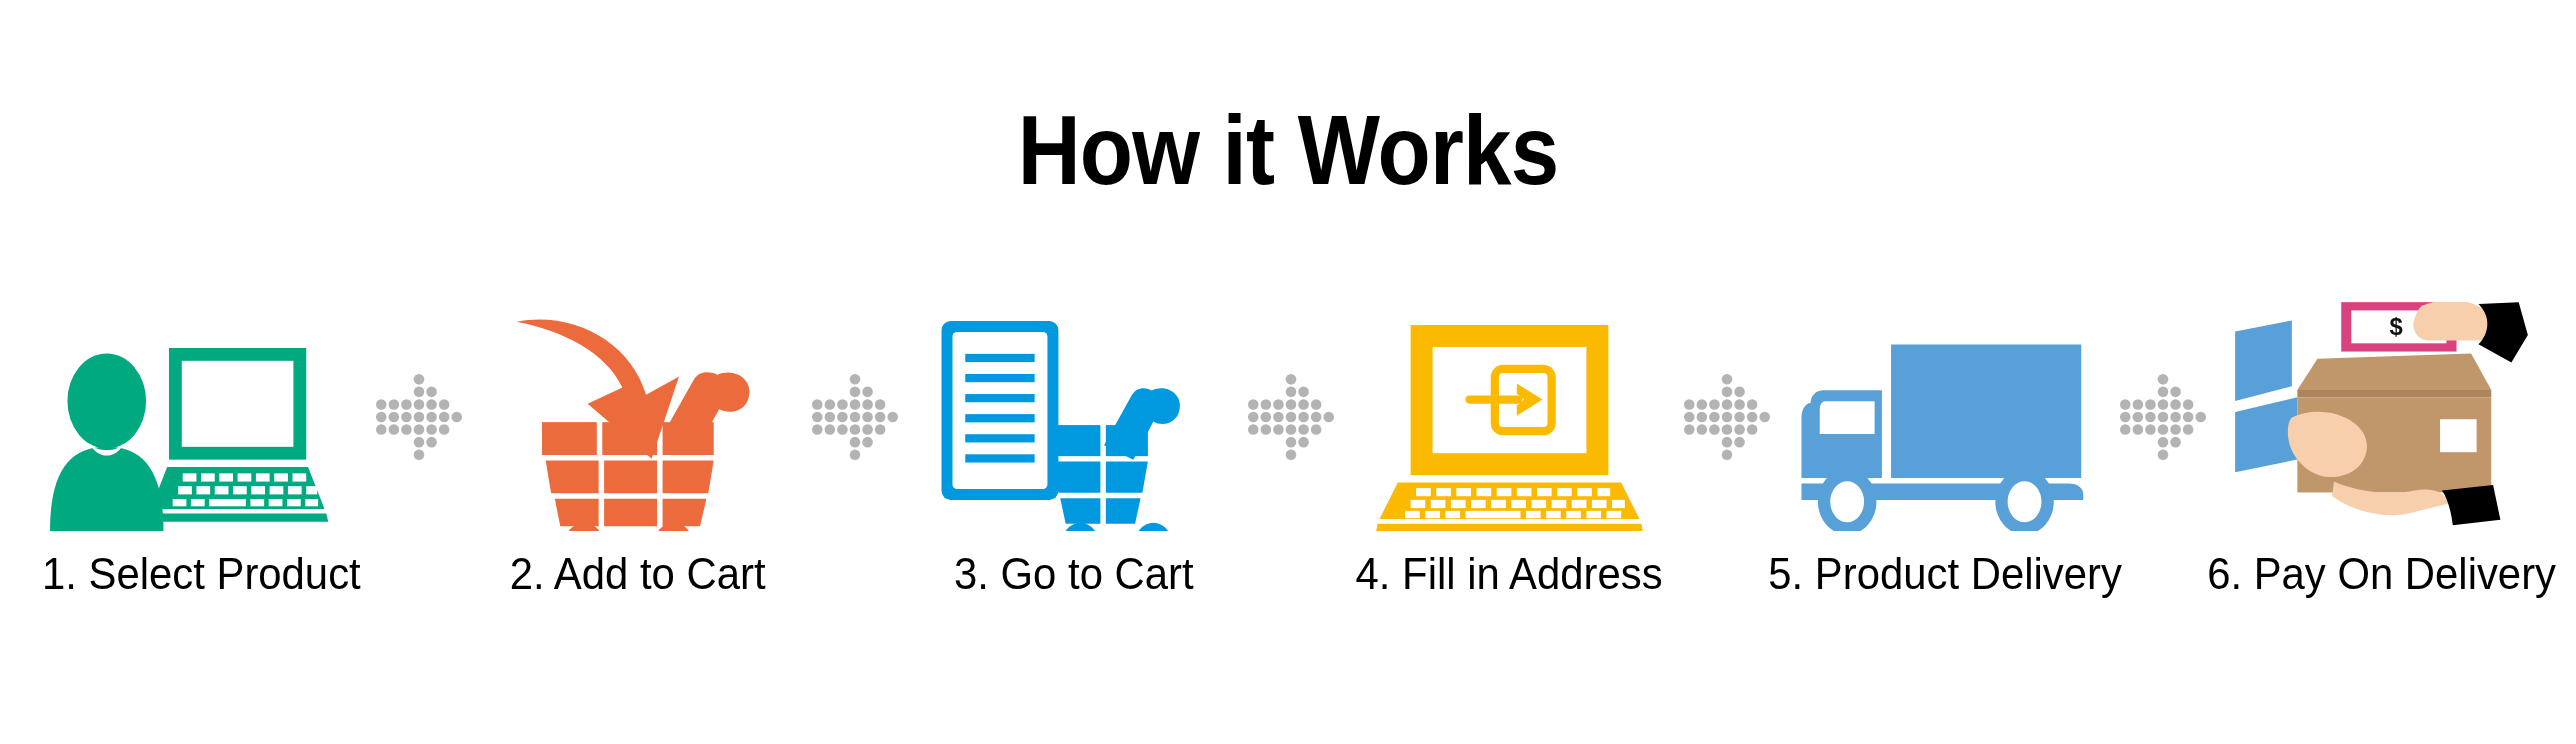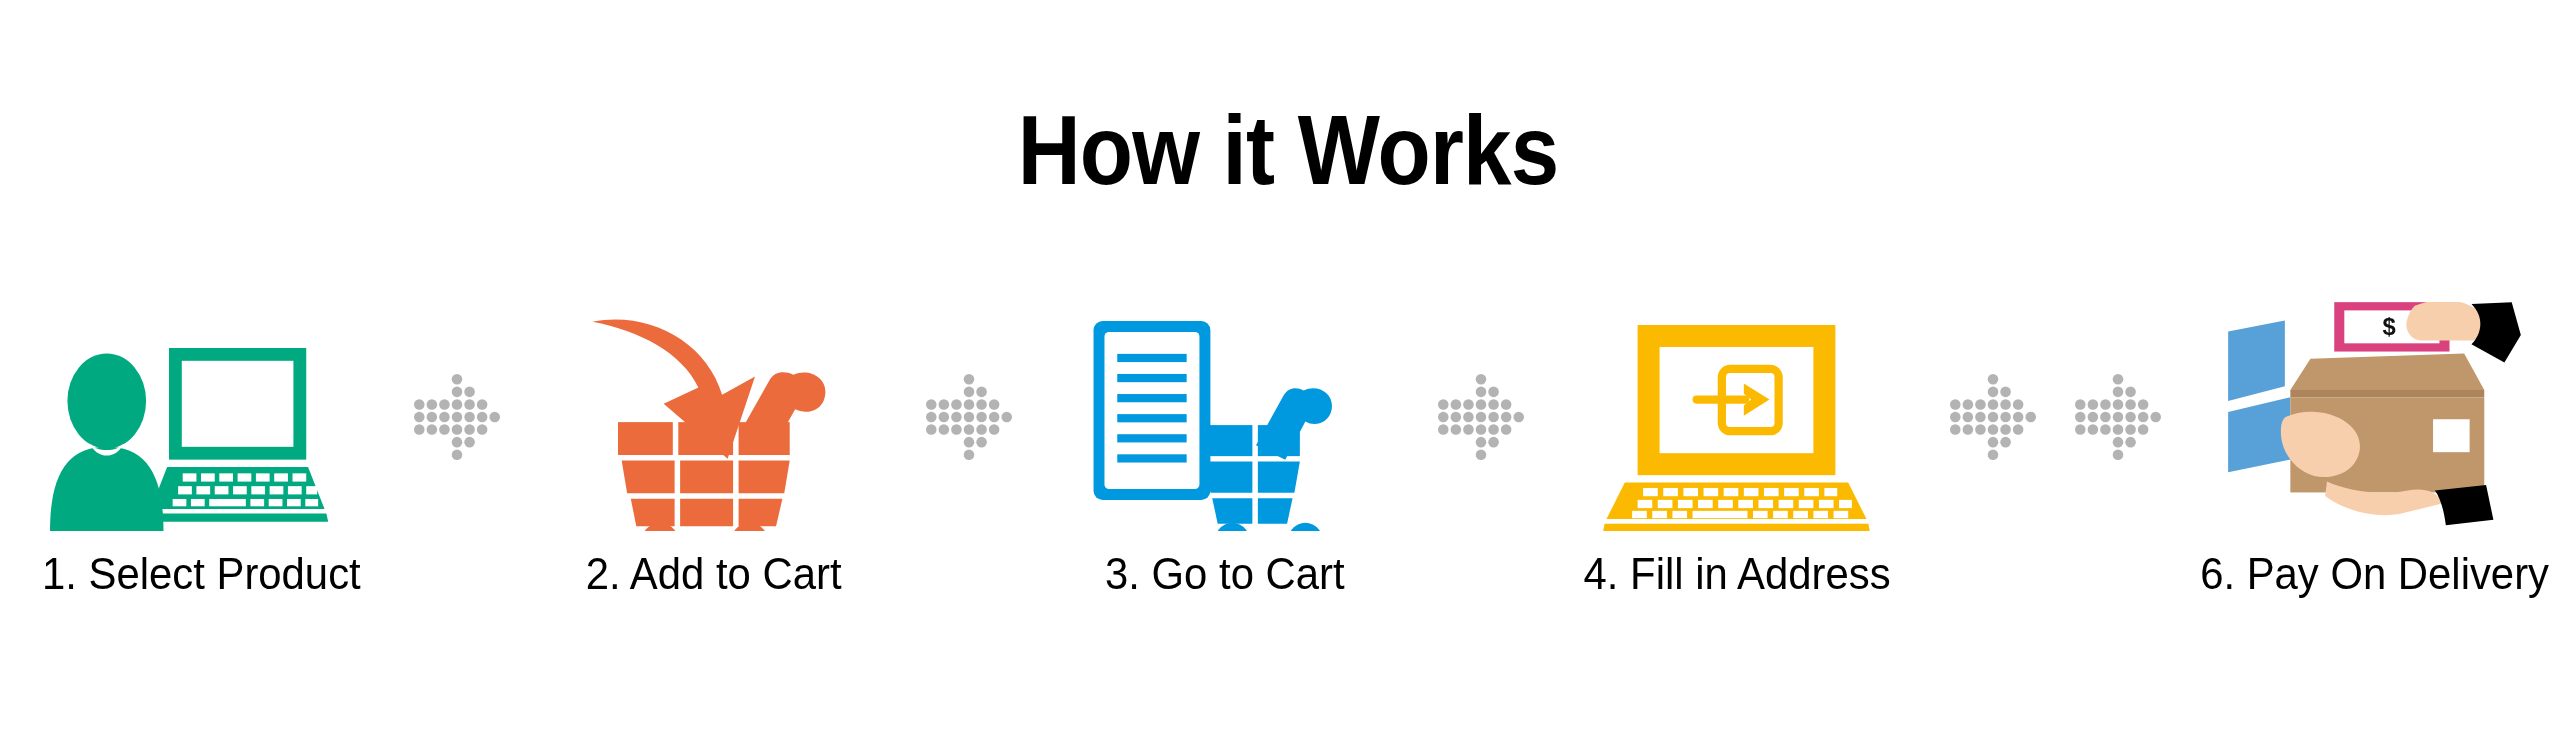--- a/index.html
+++ b/index.html
@@ -400,20 +400,46 @@
             <circle cx="35" cy="45" r="4.2"></circle>
             <circle cx="45" cy="45" r="4.2"></circle>
             <circle cx="55" cy="45" r="4.2"></circle>
           <circle cx="35" cy="55" r="4.2"></circle>
             <circle cx="45" cy="55" r="4.2"></circle>
           <circle cx="35" cy="65" r="4.2"></circle>
         </g>
       </svg>
     </div>
 
+    <div class="step">
+      <div class="icon-box">
+        <svg width="302" height="192" viewBox="0 0 330 210" aria-hidden="true">
+          <g fill="#58a0d8">
+
+            <rect x="106" y="6" width="208" height="146"></rect>
+
+            <path d="M18 70 C 18 62 24 56 32 56 L96 56 L96 152 L8 152 L8 86 C 8 78 12 70 18 70 Z"></path>
+
+            <path d="M34 68 C 30 68 28 72 28 78 L28 104 L88 104 L88 68 Z" fill="#ffffff"></path>
+
+            <path d="M8 158 L300 158 C 312 158 318 164 316 176 L8 176 Z"></path>
+
+            <ellipse cx="58" cy="178" rx="32" ry="36"></ellipse>
+            <ellipse cx="252" cy="178" rx="32" ry="36"></ellipse>
+
+            <ellipse cx="58" cy="178" rx="22" ry="26" fill="#ffffff"></ellipse>
+            <ellipse cx="252" cy="178" rx="22" ry="26" fill="#ffffff"></ellipse>
+
+            <ellipse cx="58" cy="178" rx="22" ry="26" fill="none" stroke="#58a0d8" stroke-width="7"></ellipse>
+            <ellipse cx="252" cy="178" rx="22" ry="26" fill="none" stroke="#58a0d8" stroke-width="7"></ellipse>
+          </g>
+        </svg>
+      </div>
+      <div class="step-label">5. Product Delivery</div>
+    </div>
 
     <div class="sep">
       <svg width="88" height="88" viewBox="0 0 70 70" aria-hidden="true">
         <g fill="#b3b3b3">
           <circle cx="35" cy="5" r="4.2"></circle>
           <circle cx="35" cy="15" r="4.2"></circle>
             <circle cx="45" cy="15" r="4.2"></circle>
           <circle cx="5" cy="25" r="4.2"></circle>
             <circle cx="15" cy="25" r="4.2"></circle>
             <circle cx="25" cy="25" r="4.2"></circle>

